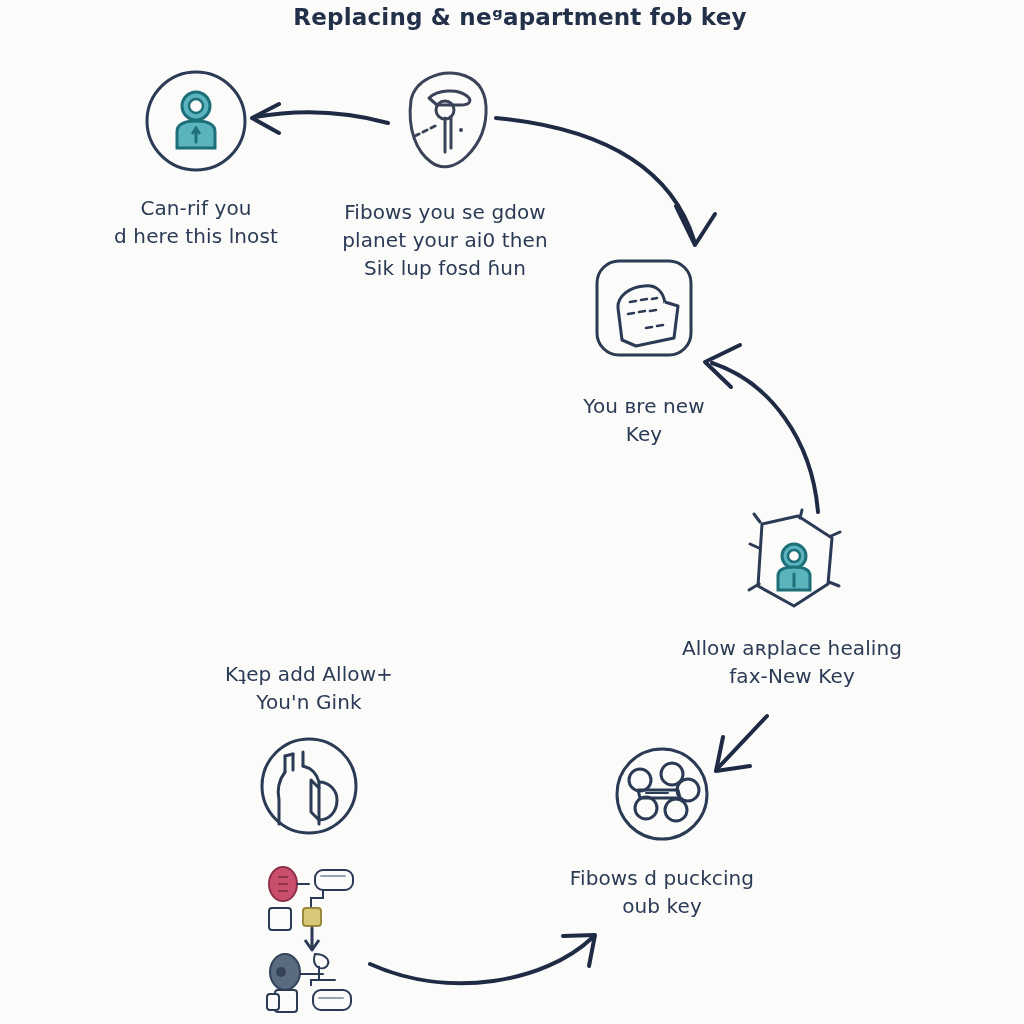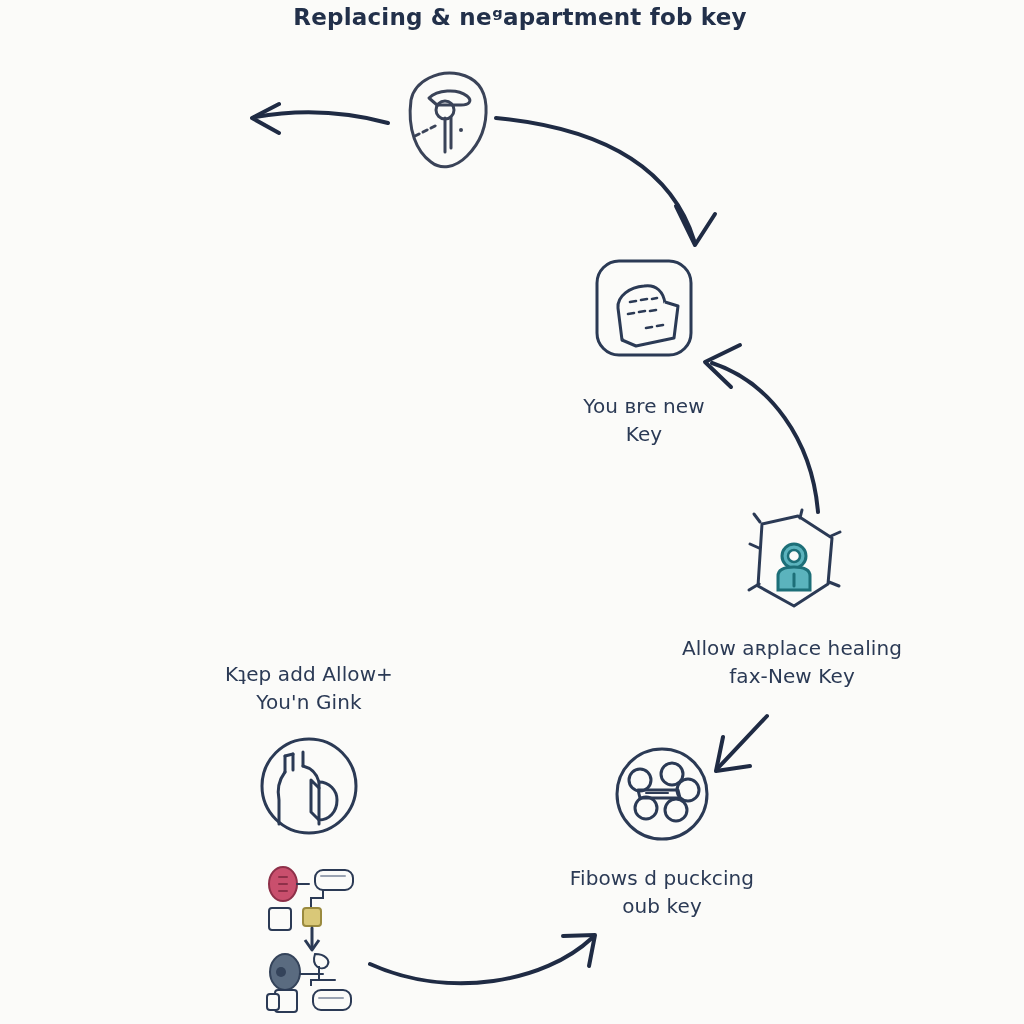--- a/index.html
+++ b/index.html
@@ -98,40 +98,57 @@
         <path d="M 723 737 L 716 771 L 750 766"></path>
       </g>
 
       <g>
         <path d="M 370 964 C 450 1000 545 982 592 938"></path>
         <path d="M 563 936 L 595 935 L 589 966"></path>
       </g>
     </g>
   </svg>
 
+  <div class="node" id="node-fob-found">
+    <div class="node-icon">
+      <svg width="110" height="110" viewBox="0 0 110 110">
+        <circle cx="55" cy="55" r="49" fill="none" stroke="#2b3a55" stroke-width="3"></circle>
+        <circle cx="55" cy="40" r="14" fill="#5bb3bd" stroke="#1d6f78" stroke-width="3"></circle>
+        <circle cx="55" cy="40" r="7" fill="#fbfbf9" stroke="#1d6f78" stroke-width="2.5"></circle>
+        <path d="M 36 82 L 36 66 Q 36 55 55 55 Q 74 55 74 66 L 74 82 Z" fill="#5bb3bd" stroke="#1d6f78" stroke-width="3"></path>
+        <path d="M 55 62 L 55 76" stroke="#1d6f78" stroke-width="3" stroke-linecap="round"></path>
+        <path d="M 51 68 L 55 62 L 59 68" fill="none" stroke="#1d6f78" stroke-width="2.5"></path>
+      </svg>
+    </div>
+    <div class="node-label">Can-rif you
+d here this lnost</div>
+  </div>
 
   <div class="node" id="node-key-sketch">
     <div class="node-icon">
       <svg width="120" height="120" viewBox="0 0 120 120">
         <path d="M 26 40 C 30 20 54 10 74 14 C 92 18 100 30 101 46
                  C 102 64 96 82 82 96 C 70 108 56 110 46 102
                  C 32 92 22 70 26 40 Z" fill="none" stroke="#3a4358" stroke-width="3" stroke-linejoin="round"></path>
         <path d="M 46 34 C 54 28 66 27 74 31" fill="none" stroke="#fbfbf9" stroke-width="6"></path>
         <path d="M 44 38 C 52 30 72 28 82 36 C 88 41 84 45 76 45 L 52 45 Z" fill="none" stroke="#3a4358" stroke-width="3" stroke-linejoin="round"></path>
         <circle cx="60" cy="50" r="9" fill="none" stroke="#3a4358" stroke-width="3"></circle>
         <path d="M 60 58 L 60 92" stroke="#3a4358" stroke-width="3" stroke-linecap="round"></path>
         <path d="M 66 58 L 66 88" stroke="#3a4358" stroke-width="3" stroke-linecap="round"></path>
         <g stroke="#3a4358" stroke-width="3" stroke-linecap="round">
           <path d="M 30 76 L 34 74"></path>
           <path d="M 38 72 L 42 70"></path>
           <path d="M 46 68 L 50 66"></path>
         </g>
         <circle cx="76" cy="70" r="2" fill="#3a4358"></circle>
       </svg>
     </div>
+    <div class="node-label">Fibows you se gdow
+planet your ai0 then
+Sik lup fosd ɦun</div>
   </div>
 
   <div class="node" id="node-documents">
     <div class="node-icon">
       <svg width="104" height="104" viewBox="0 0 104 104">
         <rect x="5" y="5" width="94" height="94" rx="22" ry="22" fill="none" stroke="#2b3a55" stroke-width="3"></rect>
         <path d="M 52 30 C 64 28 72 36 73 48 L 76 80 L 30 84 L 26 52 C 25 40 38 31 52 30 Z" fill="#fbfbf9" stroke="#2b3a55" stroke-width="3" stroke-linejoin="round"></path>
         <path d="M 73 46 L 86 50 L 82 82 L 44 90 L 30 84" fill="#fbfbf9" stroke="#2b3a55" stroke-width="3" stroke-linejoin="round"></path>
         <g stroke="#2b3a55" stroke-width="2.6" stroke-linecap="round">
           <path d="M 38 46 L 44 45"></path>

